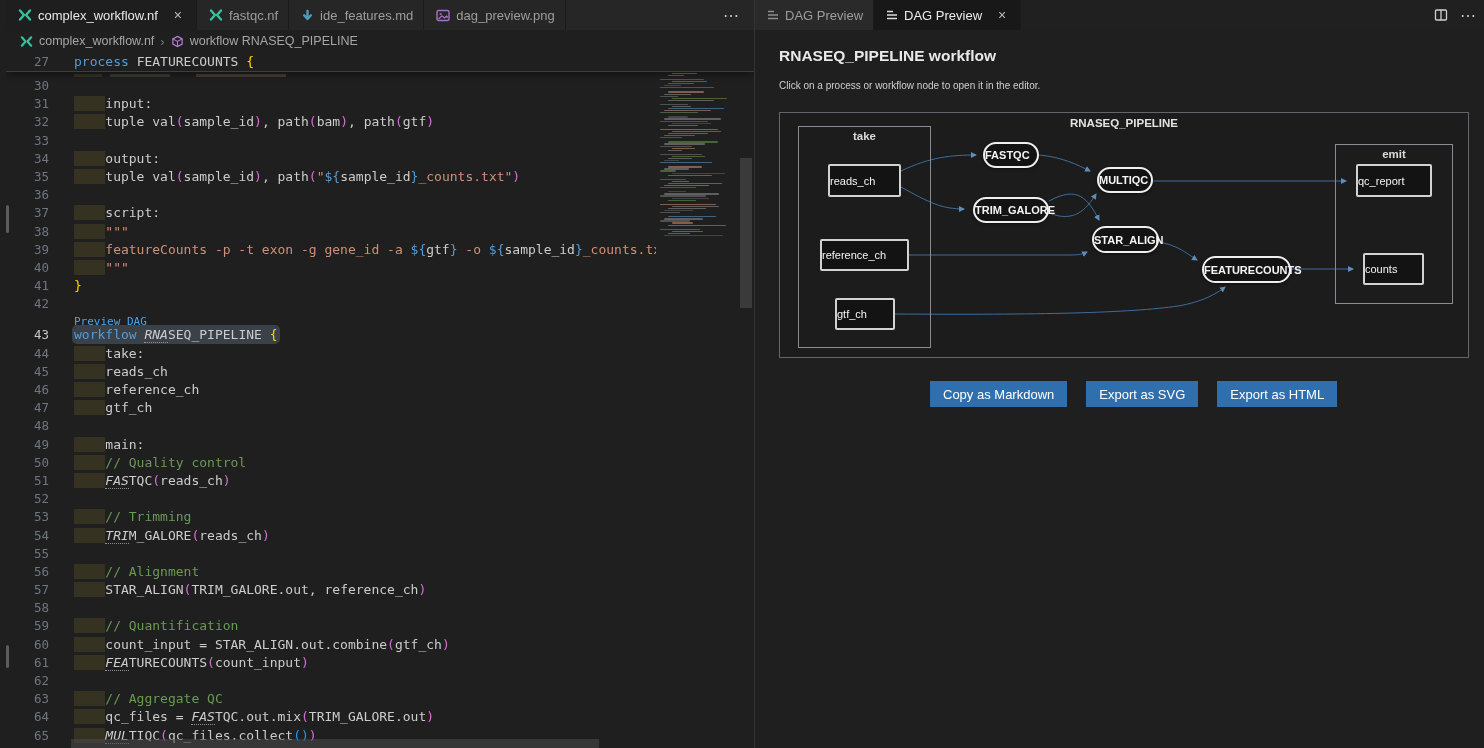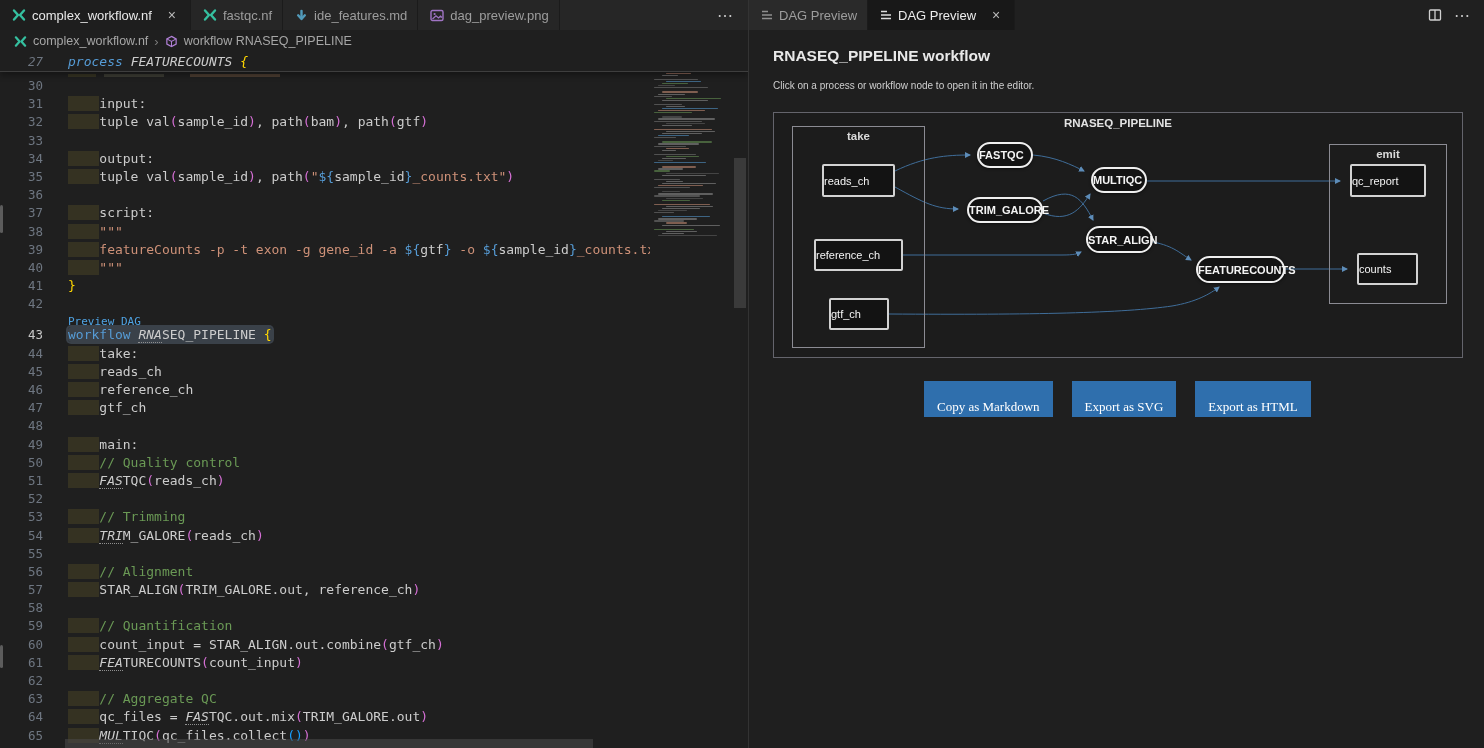--- a/index.html
+++ b/index.html
@@ -1,18 +1,18 @@
 <!DOCTYPE html>
 <html><head>
 <meta charset="utf-8">
 <style>
   * { margin:0; padding:0; box-sizing:border-box; }
   html,body { width:1484px; height:748px; overflow:hidden; background:#1f1f1f;
               font-family:"Liberation Sans", sans-serif; }
-  .app { position:relative; width:1228px; height:748px; background:#fde047; color:#ccc; }
+  .app { position:relative; width:1228px; height:748px; background:#fde047; color:#ccc;margin-left:6px; }
 
   
   .editor-group { position:absolute; left:0; top:0; width:748px; height:748px; }
   .tabstrip { position:absolute; left:0; top:0; width:748px; height:30px; background:#262626;
               display:flex; align-items:stretch; }
   .tab { display:flex; align-items:center; gap:6px; padding:0 10px 0 12px; font-size:13px;
          color:#9d9d9d; background:#262626; border-right:1px solid #1b1b1b; cursor:pointer; }
   .tab.active { background:#1e1e1e; color:#e8e8e8; }
   .tab .close { margin-left:6px; font-size:14px; color:#bbb; width:16px; text-align:center; border-radius:3px; }
   .tab-spacer { flex:1; }
@@ -21,21 +21,21 @@
 
   .breadcrumb { position:absolute; left:0; top:30px; width:748px; height:22px; background:#1f1f1f;
                 display:flex; align-items:center; gap:6px; padding-left:14px; font-size:12.5px; color:#a6a6a6; }
   .breadcrumb .sep { color:#7c7c7c; font-size:13px; }
 
   
   .editor { position:absolute; left:0; top:52px; width:748px; height:696px; background:#1f1f1f; overflow:hidden; }
   .code-font { font-family:"DejaVu Sans Mono","Liberation Mono",monospace; }
   .sticky { position:absolute; left:0; top:0; width:748px; height:20px; background:#1f1f1f;
             border-bottom:1px solid #3e3e3e; box-shadow:0 3px 6px rgba(0,0,0,.35); z-index:5;
-            display:flex; align-items:center;font-style:italic; }
+            display:flex; align-items:center; }
   .sliver { position:absolute; left:0; top:21px; width:650px; height:5px; overflow:hidden; z-index:1; }
   .sliver i { position:absolute; top:1px; height:3px; background:#3a3a32; }
   .rows { position:absolute; left:0; top:26px; width:650px; }
   .row { display:flex; height:18.2px; white-space:pre; }
   .gutter { width:68px; min-width:68px; text-align:right; padding-right:25px; color:#6e7681; font-size:12.5px; }
   .row.cur .gutter { color:#c6c6c6; }
   .code { font-size:13px; color:#cccccc; white-space:pre; }
   .lens-row { height:13px; display:flex; align-items:flex-end; }
   .lens { margin-left:68px; font-size:11px; color:#4fa3e3; cursor:pointer; line-height:11px; }
   .tk-kw { color:#569cd6; } .tk-pl { color:#cccccc; } .tk-cm { color:#6a9955; }
@@ -64,22 +64,22 @@
   .dag-svg { position:absolute; left:0; top:0; width:690px; height:246px; }
   .wf-label { position:absolute; left:0; right:0; top:4px; text-align:center; font-size:11.5px; font-weight:bold; color:#e3e3e3; }
   .cluster { position:absolute; border:1px solid #8b8b93; }
   .cluster .clabel { position:absolute; left:0; right:0; top:3px; text-align:center; font-size:11.5px; font-weight:bold; color:#dadada; }
   .node { position:absolute; background:#131313; color:#f4f4f4; display:flex; align-items:center; 
           font-size:11px; cursor:pointer; z-index:3; }
   .node.ch { border:2px solid #d2d2d2; border-radius:2px; }
   .node.pr { border:2px solid #efefef; border-radius:14px; font-weight:bold; box-shadow:0 1px 3px rgba(0,0,0,.5); }
 
   .btn-row { position:absolute; left:175px; top:381px; display:flex; gap:19px; }
-  .btn { background:#2f6fad; color:#fff; border:none; font-size:13px; padding:18px 13px; height:26px;
-         font-family:Liberation Serif, serif; cursor:pointer; }
+  .btn { background:#2f6fad; color:#fff; border:none; font-size:13px; padding:5px 13px; height:26px;
+         font-family:Liberation Sans, sans-serif; cursor:pointer; }
 
   
   .icon { display:inline-flex; align-items:center; justify-content:center; }
   .nf-icon svg { display:block; }
   .panel-actions { margin-left:auto; display:flex; align-items:center; gap:12px; padding-right:14px; color:#cfcfcf; }
 </style>
 </head>
 <body>
 
 <div class="app">

